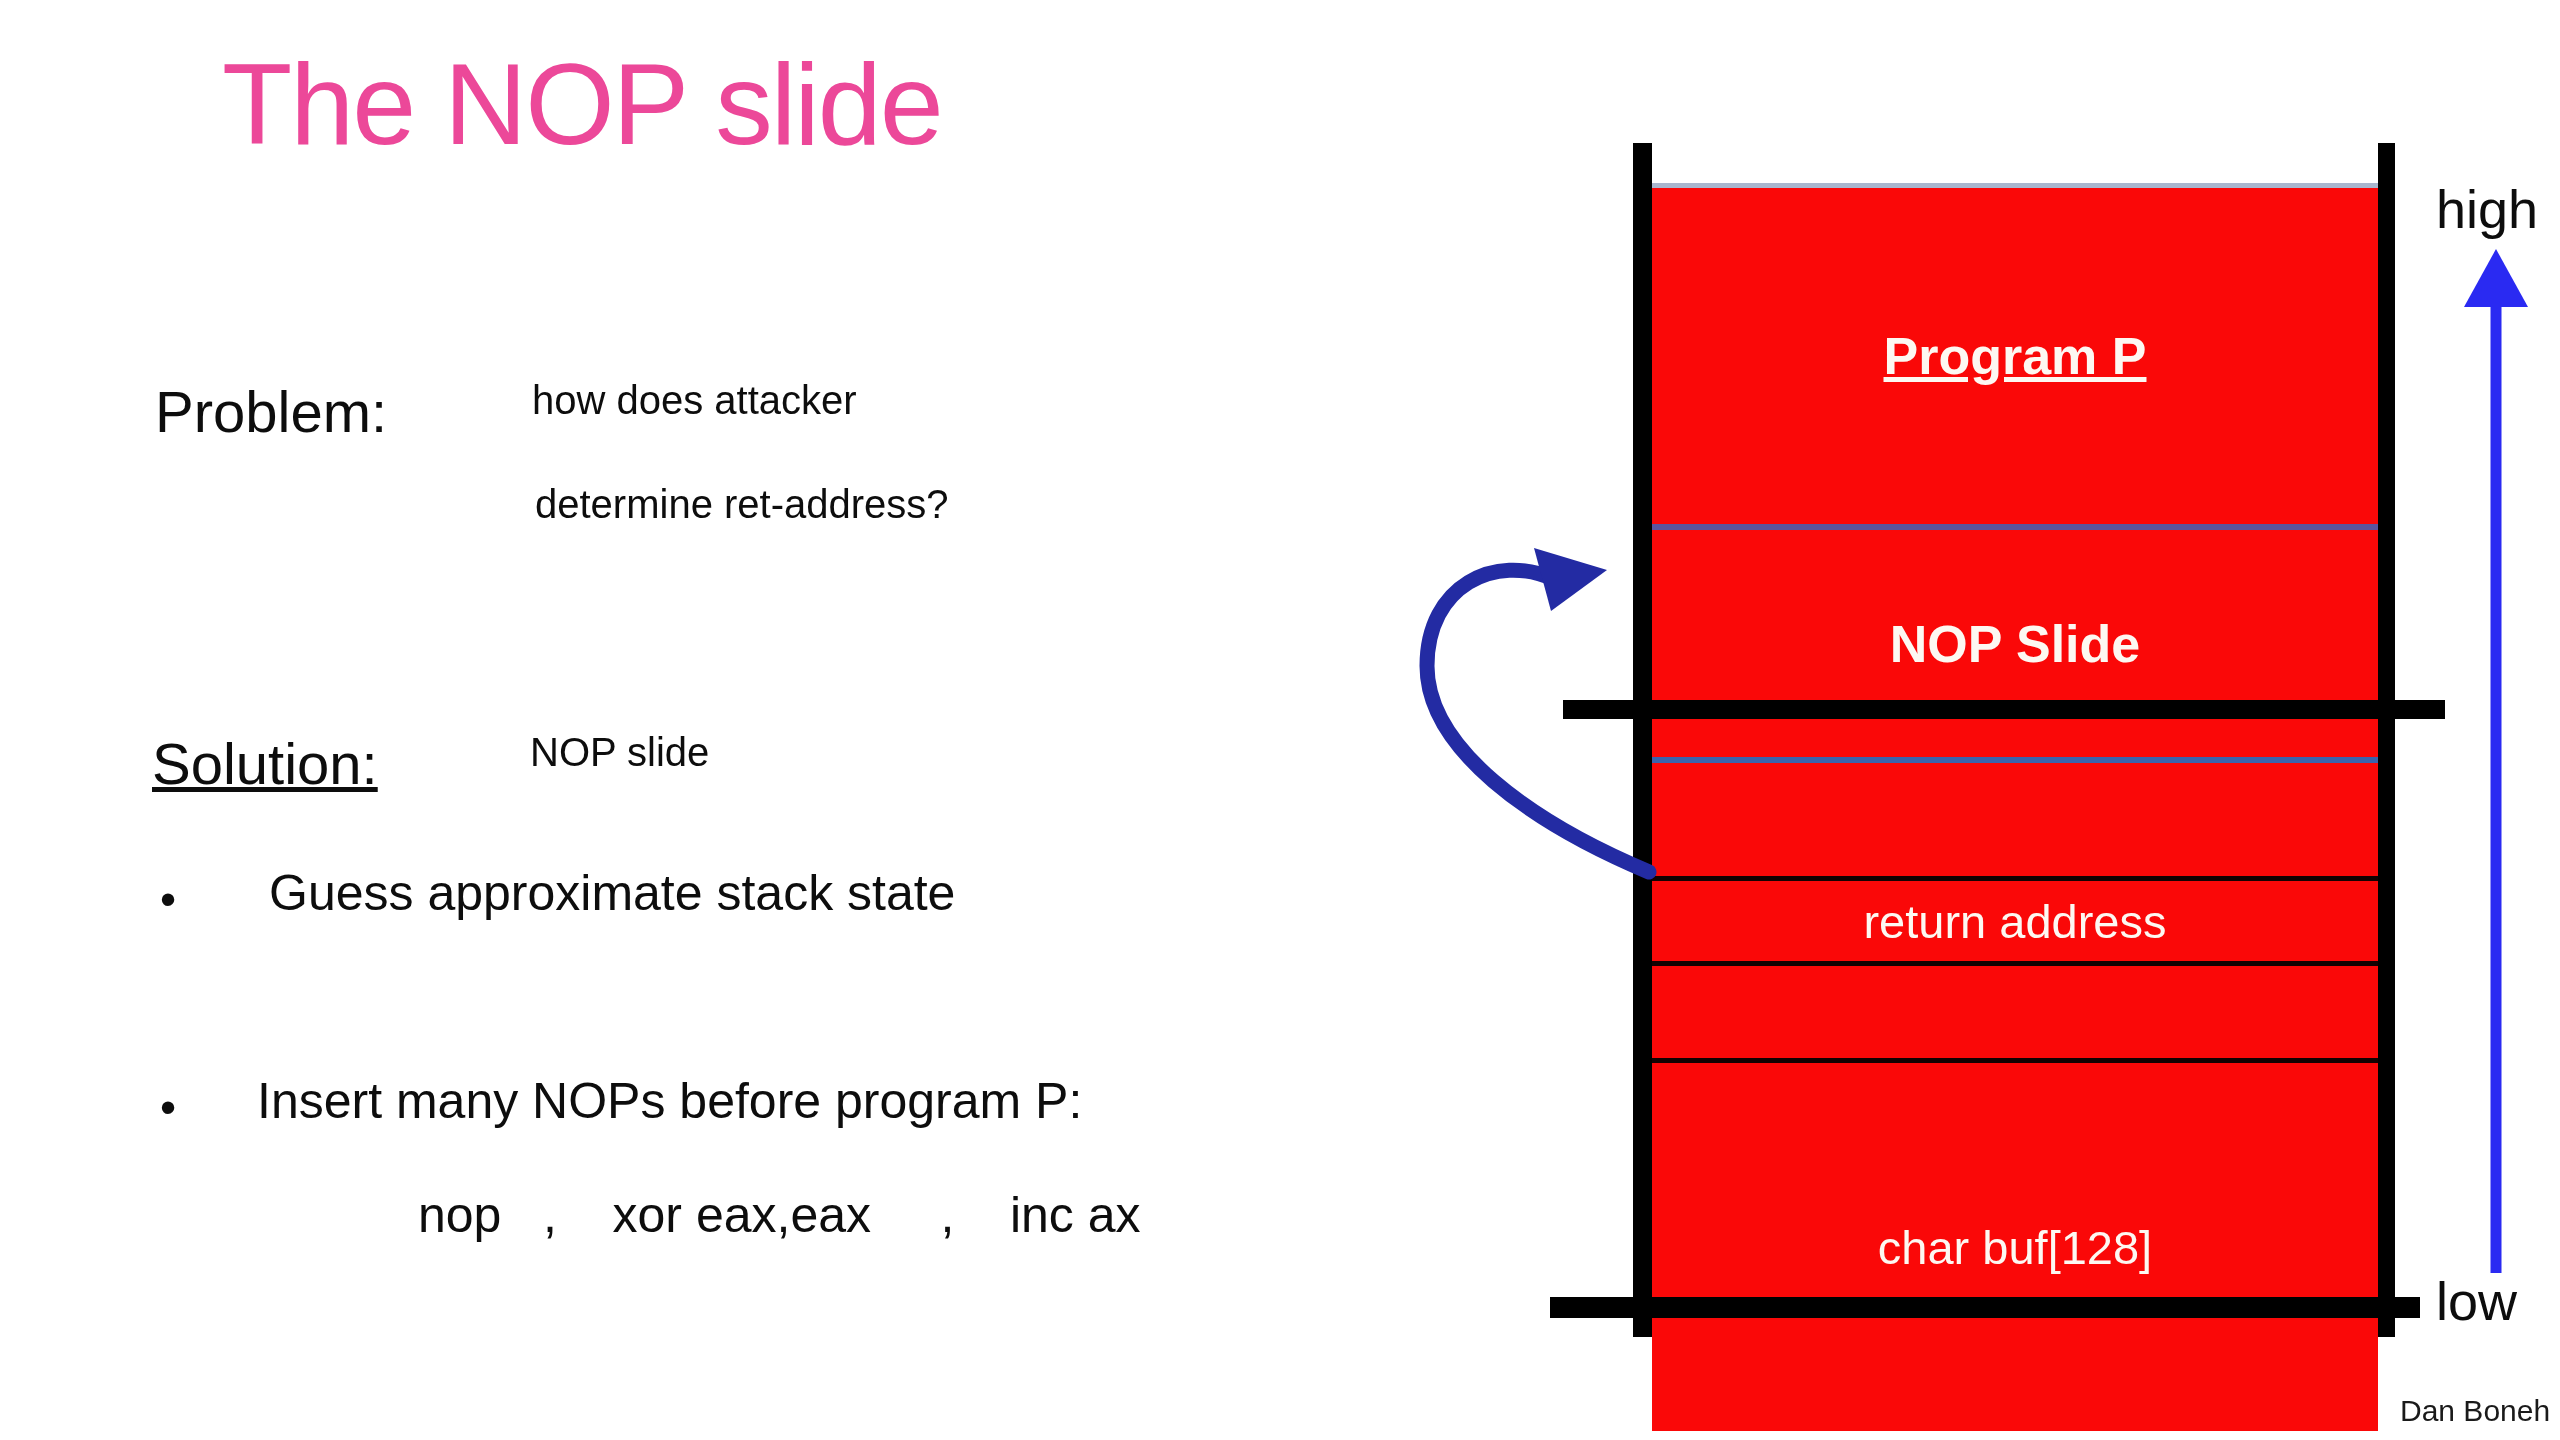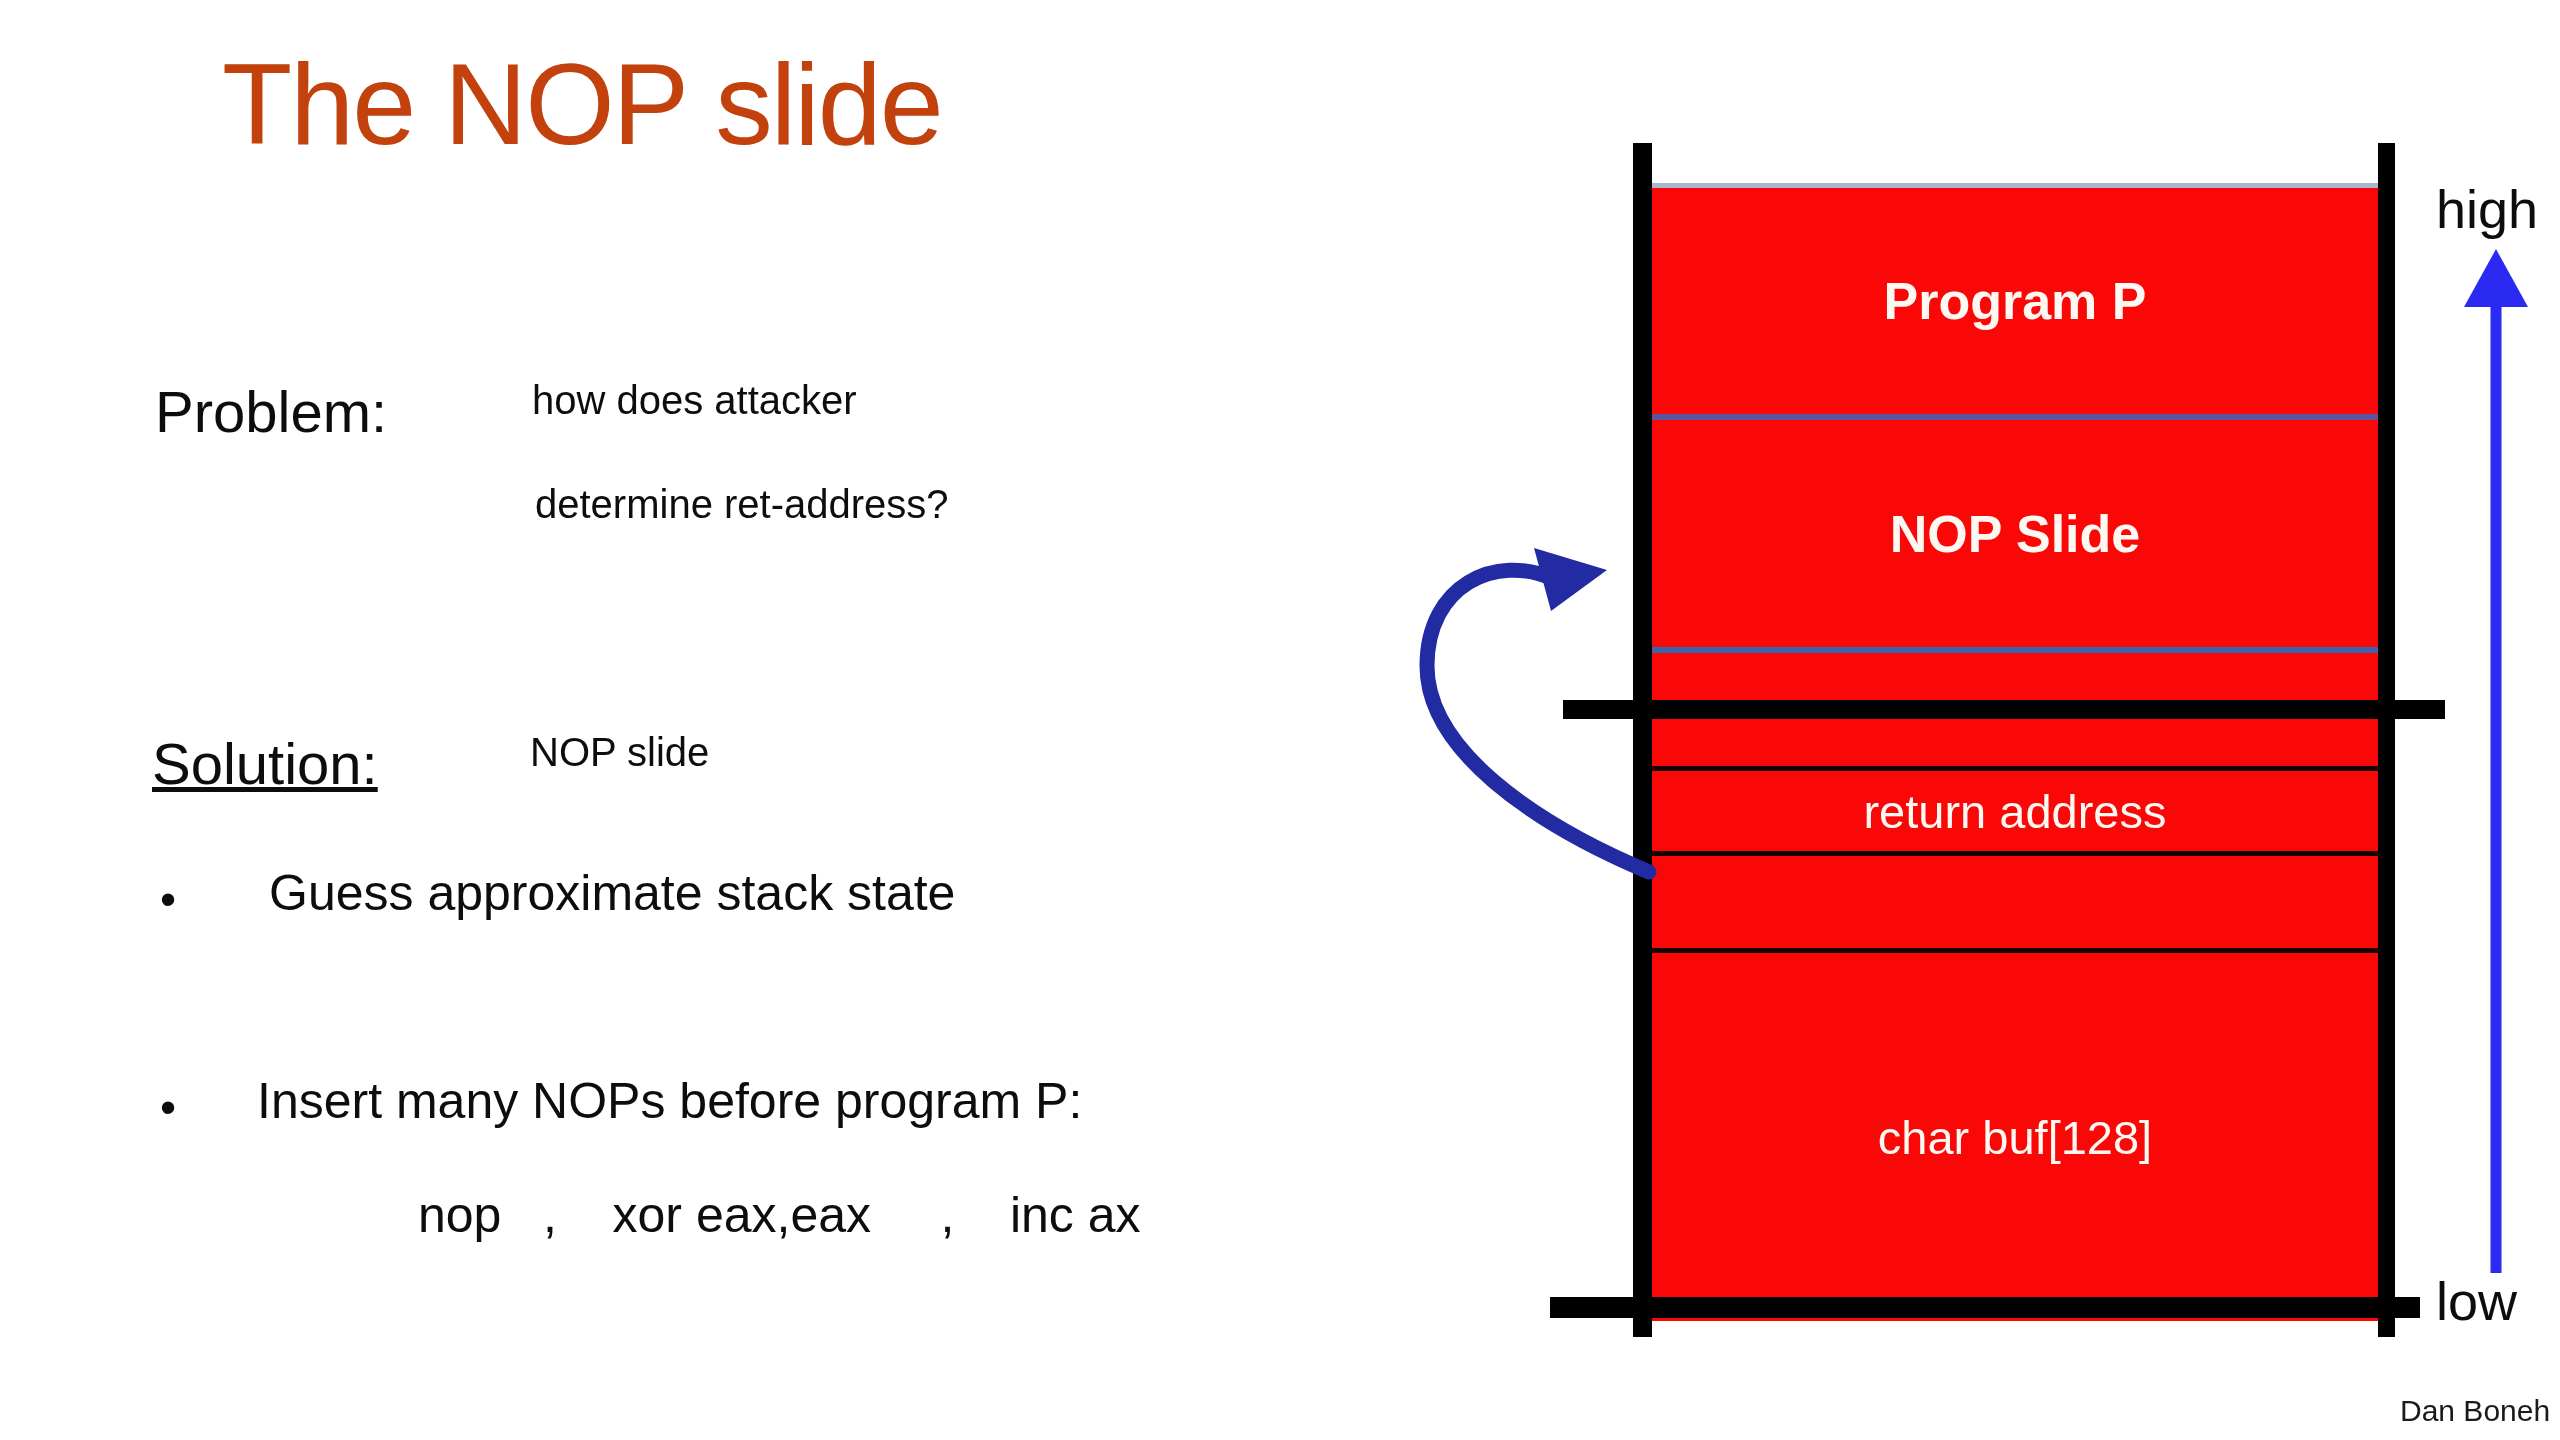--- a/index.html
+++ b/index.html
@@ -9,21 +9,21 @@
     background:#ffffff;
     font-family:"Liberation Sans", sans-serif;
     color:#0d0d0d;
     overflow:hidden;
   }
   .abs{position:absolute;}
   .title{
     left:222px;top:38px;
     font-size:115px;
     letter-spacing:-2px;
-    color:#c2410c;
+    color:#ec4899;
     white-space:nowrap;
   }
   .body-label{font-size:58px;white-space:nowrap;}
   .body-text{font-size:40px;white-space:nowrap;}
   .bullet-dot{font-size:46px;}
   .bullet-text{font-size:50px;white-space:nowrap;}
   .func{color:#245d94;}
   .instr{font-size:50px;white-space:pre;}
   
   .vbar{background:#000;}
@@ -66,21 +66,21 @@
   <div class="abs bullet-dot" style="left:160px;top:872px;">•</div>
   <div class="abs bullet-text" style="left:269px;top:864px;">Guess approximate stack state</div>
 
   <div class="abs bullet-dot" style="left:160px;top:1080px;">•</div>
   <div class="abs bullet-text" style="left:257px;top:1072px;">Insert many NOPs before program P:</div>
 
   <div class="abs instr" style="left:418px;top:1186px;">nop   ,    xor eax,eax     ,    inc ax</div>
 
   <div class="abs red-col">
     <div class="sep edge-top"></div>
-    <div class="red-cell" style="height:226px;">
+    <div class="red-cell" style="height:336px;text-decoration:underline;">
       <span class="cell-label-bold">Program P</span>
     </div>
     <div class="sep sep-purple"></div>
     <div class="red-cell" style="height:227px;">
       <span class="cell-label-bold">NOP Slide</span>
     </div>
     <div class="sep sep-blue"></div>
     <div class="red-cell" style="height:113px;"></div>
     <div class="sep sep-black"></div>
     <div class="red-cell" style="height:80px;">

